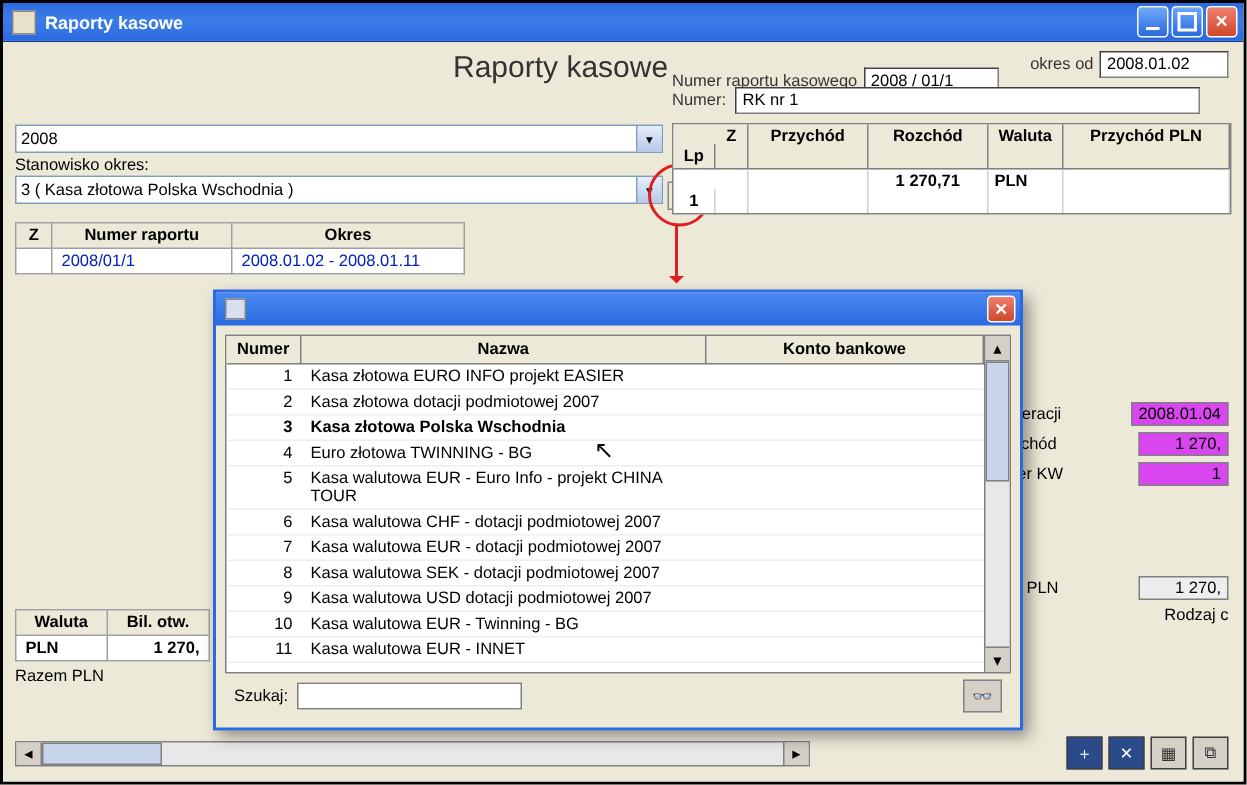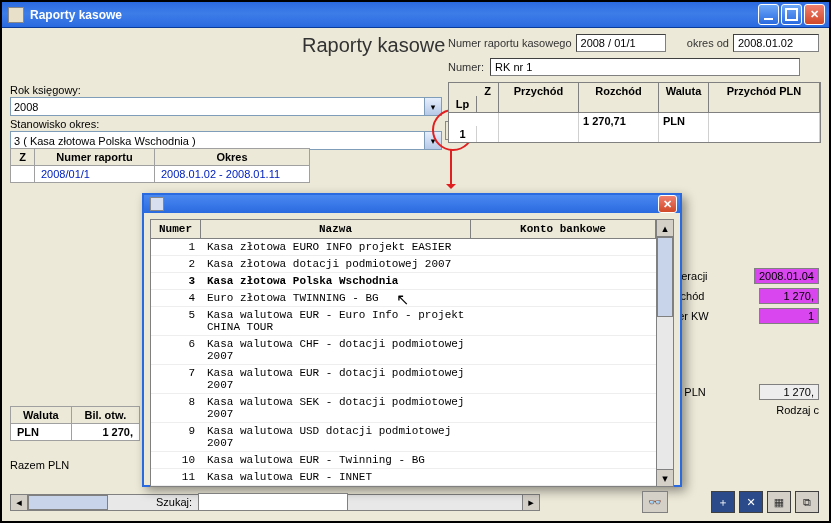--- a/index.html
+++ b/index.html
@@ -60,21 +60,21 @@
     align-items: center;
   }
   .heading {
     margin-left: 300px;
     font-size: 20px;
     color: #333;
   }
 
   .report-num-box {
     position: absolute;
-    left: 446px; top: 6px;
+    left: 446px; top: 17px;
     display: flex; align-items: center; gap: 4px;
     font-size: 11px;
   }
   .sunken-field {
     background: #fff;
     border: 1px solid #808080;
     border-top-color: #404040; border-left-color:#404040;
     padding: 1px 4px;
     height: 18px;
     display: inline-flex;
@@ -197,21 +197,21 @@
     text-align: center;
   }
   .grid-row { display:flex; }
   .grid-row .gc {
     border-right: 1px solid #d0d0d0;
     padding: 2px 4px;
   }
   .col-lp { width: 28px; text-align:center;margin-top:13px;}
   .col-z  { width: 22px; text-align:center;}
   .col-przy { width: 80px; text-align:right;}
-  .col-roz { width: 80px; text-align:left;}
+  .col-roz { width: 80px; text-align:center;}
   .col-wal { width: 50px; text-align:left;}
   .col-pln { flex:1; text-align:right;}
 
   
   .right-detail {
     position: absolute;
     right: 10px; top: 240px;
     width: 150px;
     font-size: 11px;
   }
@@ -282,21 +282,20 @@
   .modal-grid {
     flex:1;
     background:#fff;
     border:1px solid #808080;
     display:flex;
     overflow:hidden;
   }
   .mg-inner {
     flex:1;
     overflow:auto;
-    font-family:Liberation Mono, monospace;
   }
   .mg-head { display:flex; background:#ece9d8; border-bottom:1px solid #808080; position:sticky;top:0;}
   .mg-head .mh { border-right:1px solid #808080; padding:3px 6px; font-weight:bold; text-align:center;}
   .mg-row { display:flex; border-bottom:1px solid #eee;}
   .mg-row.sel { font-weight:bold;}
   .mg-row .mc { padding:2px 6px; }
   .mcol-num { width:50px; text-align:right;}
   .mcol-naz { width:270px; }
   .mcol-kon { flex:1; }
   .vscroll {
@@ -362,21 +361,20 @@
     <span class="field-lbl">okres od</span>
     <span class="sunken-field" style="width:86px">2008.01.02</span>
   </div>
 
   <div class="opis-row">
     <span class="field-lbl">Numer:</span>
     <span class="sunken-field" style="width:310px">RK nr 1</span>
   </div>
 
   <div class="filter-block">
-    <span class="lbl">Rok księgowy:</span>
     <div class="combo">
       <span>2008</span>
       <div class="arrow"></div>
     </div>
     <span class="lbl">Stanowisko okres:</span>
     <div class="combo">
       <span>3 ( Kasa złotowa Polska Wschodnia )</span>
       <div class="arrow"></div>
     </div>
   </div>
@@ -445,21 +443,21 @@
     <div class="tbl">
       <div class="row">
         <div class="h">Waluta</div>
         <div class="h">Bil. otw.</div>
       </div>
       <div class="row">
         <div class="c" style="font-weight:bold">PLN</div>
         <div class="c" style="text-align:right;font-weight:bold">1 270,</div>
       </div>
     </div>
-    <div style="margin-top:18px">Razem PLN</div>
+    <div style="margin-top:4px">Razem PLN</div>
   </div>
 
   <div class="hscroll">
     <div class="sbtn">◂</div>
     <div class="thumb"></div>
     <div class="track"></div>
     <div class="sbtn">▸</div>
   </div>
 
   <div class="toolbar">

